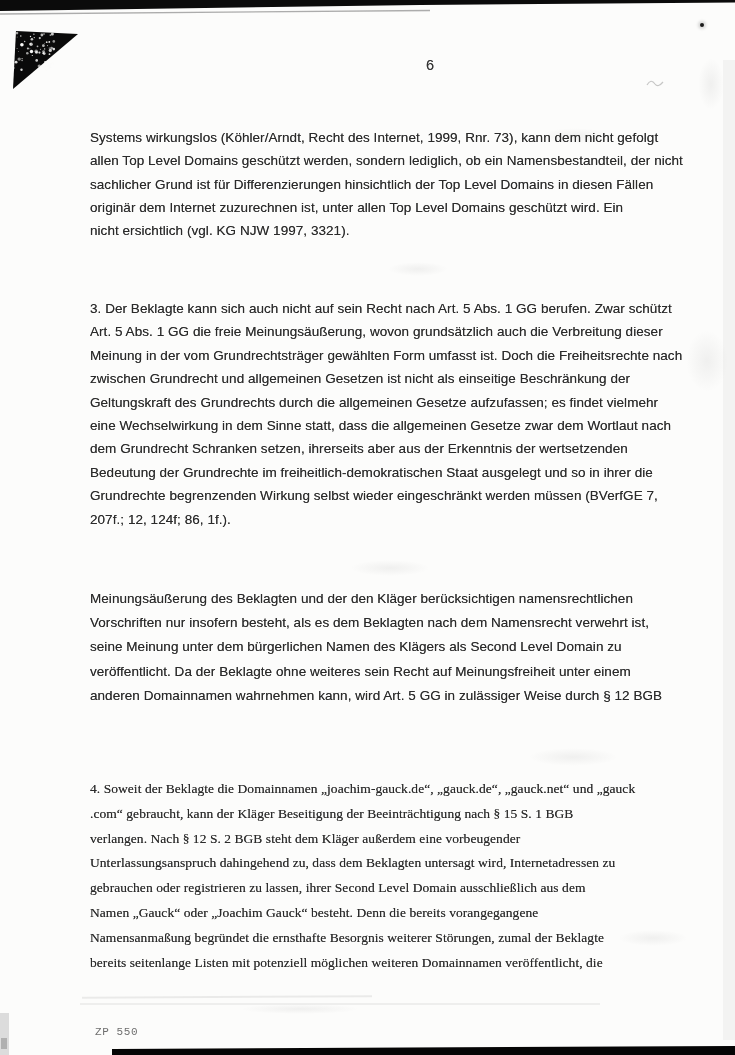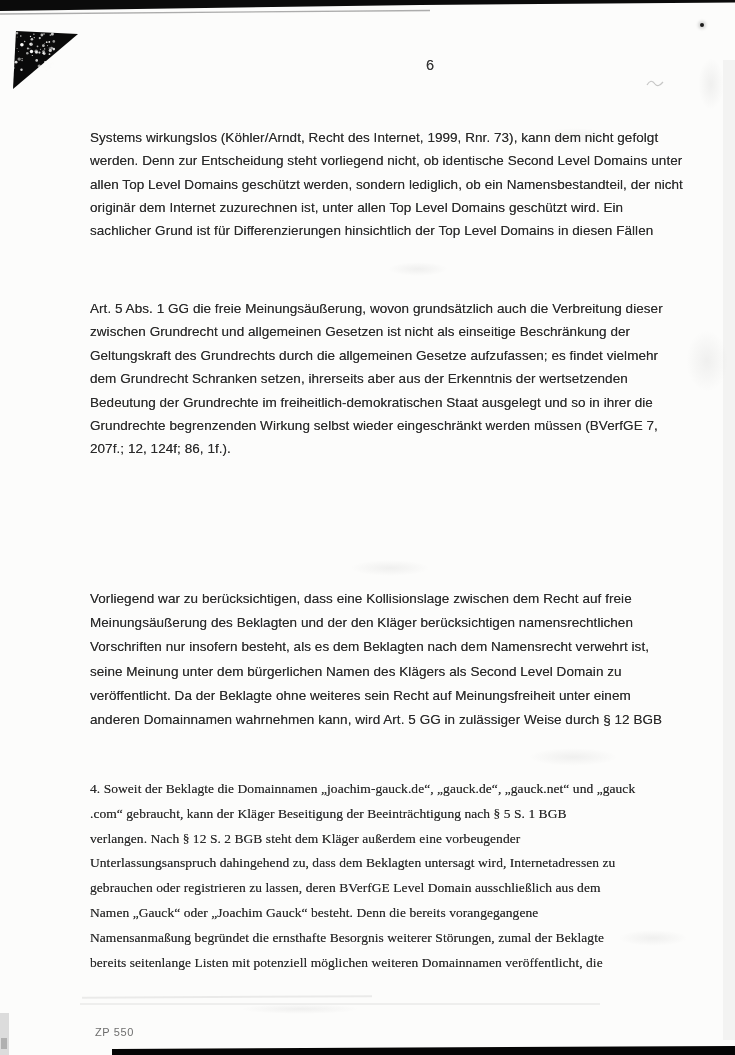--- a/index.html
+++ b/index.html
@@ -13,21 +13,21 @@
         text-shadow:0 0 .45px rgba(20,20,20,.6);
         filter:blur(.24px);letter-spacing:.05px;}
   .para-0{top:126px;line-height:23.3px;}
   .para-1{top:297px;line-height:23.4px;}
   .para-2{top:587px;line-height:24.2px;}
   .para-3{top:777px;line-height:24.8px;font-family:Liberation Serif, serif;}
 
   .page-number{position:absolute;left:426px;top:57px;font-size:14.5px;
         color:#333;filter:blur(.2px);text-shadow:0 0 .4px rgba(0,0,0,.5);}
   .footer-code{position:absolute;left:95px;top:1026px;font-size:11px;
-        color:var(--footer-ink,#4a4a4a);opacity:.8;filter:blur(.3px);letter-spacing:.6px;}
+        color:var(--footer-ink,#4a4a4a);opacity:.8;filter:blur(.3px);letter-spacing:.6px;font-family:Liberation Mono, monospace;}
 
   
   .svg-abs{position:absolute;display:block;}
   .top-edge{left:0;top:0;}
   .fold{left:6px;top:25px;}
   .bottom-edge{left:0;top:1040px;}
   .left-strip{position:absolute;left:0;top:1013px;width:9px;height:42px;
         background:#dcdcdc;}
   .left-strip-inner{position:absolute;left:1px;top:25px;width:6px;height:11px;
         background:#b0b0b0;}
@@ -132,48 +132,50 @@
   <div class="page-number">6</div>
 
   <div class="dot-mark"></div>
   <svg class="svg-abs squiggle" width="20" height="12">
     <path d="M1,8 q4,-7 8,-1 q3,4 8,-2" stroke="#9a9a9a" stroke-width="1.2" fill="none"></path>
   </svg>
 
   <div id="body-text">
       <div class="para para-0">
         <div class="line">Systems wirkungslos (Köhler/Arndt, Recht des Internet, 1999, Rnr. 73), kann dem nicht gefolgt</div>
-        <div class="line">werden. Denn zur Entscheidung steht vorliegend nicht, ob identische Second Level Domains unter</div>
         <div class="line">allen Top Level Domains geschützt werden, sondern lediglich, ob ein Namensbestandteil, der nicht</div>
+        <div class="line">sachlicher Grund ist für Differenzierungen hinsichtlich der Top Level Domains in diesen Fällen</div>
         <div class="line">originär dem Internet zuzurechnen ist, unter allen Top Level Domains geschützt wird. Ein</div>
-        <div class="line">sachlicher Grund ist für Differenzierungen hinsichtlich der Top Level Domains in diesen Fällen</div>
+        <div class="line">nicht ersichtlich (vgl. KG NJW 1997, 3321).</div>
       </div>
       <div class="para para-1">
+        <div class="line">3. Der Beklagte kann sich auch nicht auf sein Recht nach Art. 5 Abs. 1 GG berufen. Zwar schützt</div>
         <div class="line">Art. 5 Abs. 1 GG die freie Meinungsäußerung, wovon grundsätzlich auch die Verbreitung dieser</div>
+        <div class="line">Meinung in der vom Grundrechtsträger gewählten Form umfasst ist. Doch die Freiheitsrechte nach</div>
         <div class="line">zwischen Grundrecht und allgemeinen Gesetzen ist nicht als einseitige Beschränkung der</div>
         <div class="line">Geltungskraft des Grundrechts durch die allgemeinen Gesetze aufzufassen; es findet vielmehr</div>
+        <div class="line">eine Wechselwirkung in dem Sinne statt, dass die allgemeinen Gesetze zwar dem Wortlaut nach</div>
         <div class="line">dem Grundrecht Schranken setzen, ihrerseits aber aus der Erkenntnis der wertsetzenden</div>
         <div class="line">Bedeutung der Grundrechte im freiheitlich-demokratischen Staat ausgelegt und so in ihrer die</div>
         <div class="line">Grundrechte begrenzenden Wirkung selbst wieder eingeschränkt werden müssen (BVerfGE 7,</div>
         <div class="line">207f.; 12, 124f; 86, 1f.).</div>
       </div>
       <div class="para para-2">
-        <div class="line">Vorliegend war zu berücksichtigen, dass eine Kollisionslage zwischen dem Recht auf freie</div>
         <div class="line">Meinungsäußerung des Beklagten und der den Kläger berücksichtigen namensrechtlichen</div>
         <div class="line">Vorschriften nur insofern besteht, als es dem Beklagten nach dem Namensrecht verwehrt ist,</div>
         <div class="line">seine Meinung unter dem bürgerlichen Namen des Klägers als Second Level Domain zu</div>
         <div class="line">veröffentlicht. Da der Beklagte ohne weiteres sein Recht auf Meinungsfreiheit unter einem</div>
         <div class="line">anderen Domainnamen wahrnehmen kann, wird Art. 5 GG in zulässiger Weise durch § 12 BGB</div>
       </div>
       <div class="para para-3">
         <div class="line">4. Soweit der Beklagte die Domainnamen „joachim-gauck.de“, „gauck.de“, „gauck.net“ und „gauck</div>
-        <div class="line">.com“ gebraucht, kann der Kläger Beseitigung der Beeinträchtigung nach § 5 S. 1 BGB</div>
+        <div class="line">.com“ gebraucht, kann der Kläger Beseitigung der Beeinträchtigung nach § 15 S. 1 BGB</div>
         <div class="line">verlangen. Nach § 12 S. 2 BGB steht dem Kläger außerdem eine vorbeugender</div>
         <div class="line">Unterlassungsanspruch dahingehend zu, dass dem Beklagten untersagt wird, Internetadressen zu</div>
-        <div class="line">gebrauchen oder registrieren zu lassen, deren BVerfGE Level Domain ausschließlich aus dem</div>
+        <div class="line">gebrauchen oder registrieren zu lassen, ihrer Second Level Domain ausschließlich aus dem</div>
         <div class="line">Namen „Gauck“ oder „Joachim Gauck“ besteht. Denn die bereits vorangegangene</div>
         <div class="line">Namensanmaßung begründet die ernsthafte Besorgnis weiterer Störungen, zumal der Beklagte</div>
         <div class="line">bereits seitenlange Listen mit potenziell möglichen weiteren Domainnamen veröffentlicht, die</div>
       </div>
     </div>
 
   <div class="faint-line fl-1"></div>
   <div class="faint-line fl-2"></div>
 
   <div class="footer-code">ZP 550</div>

